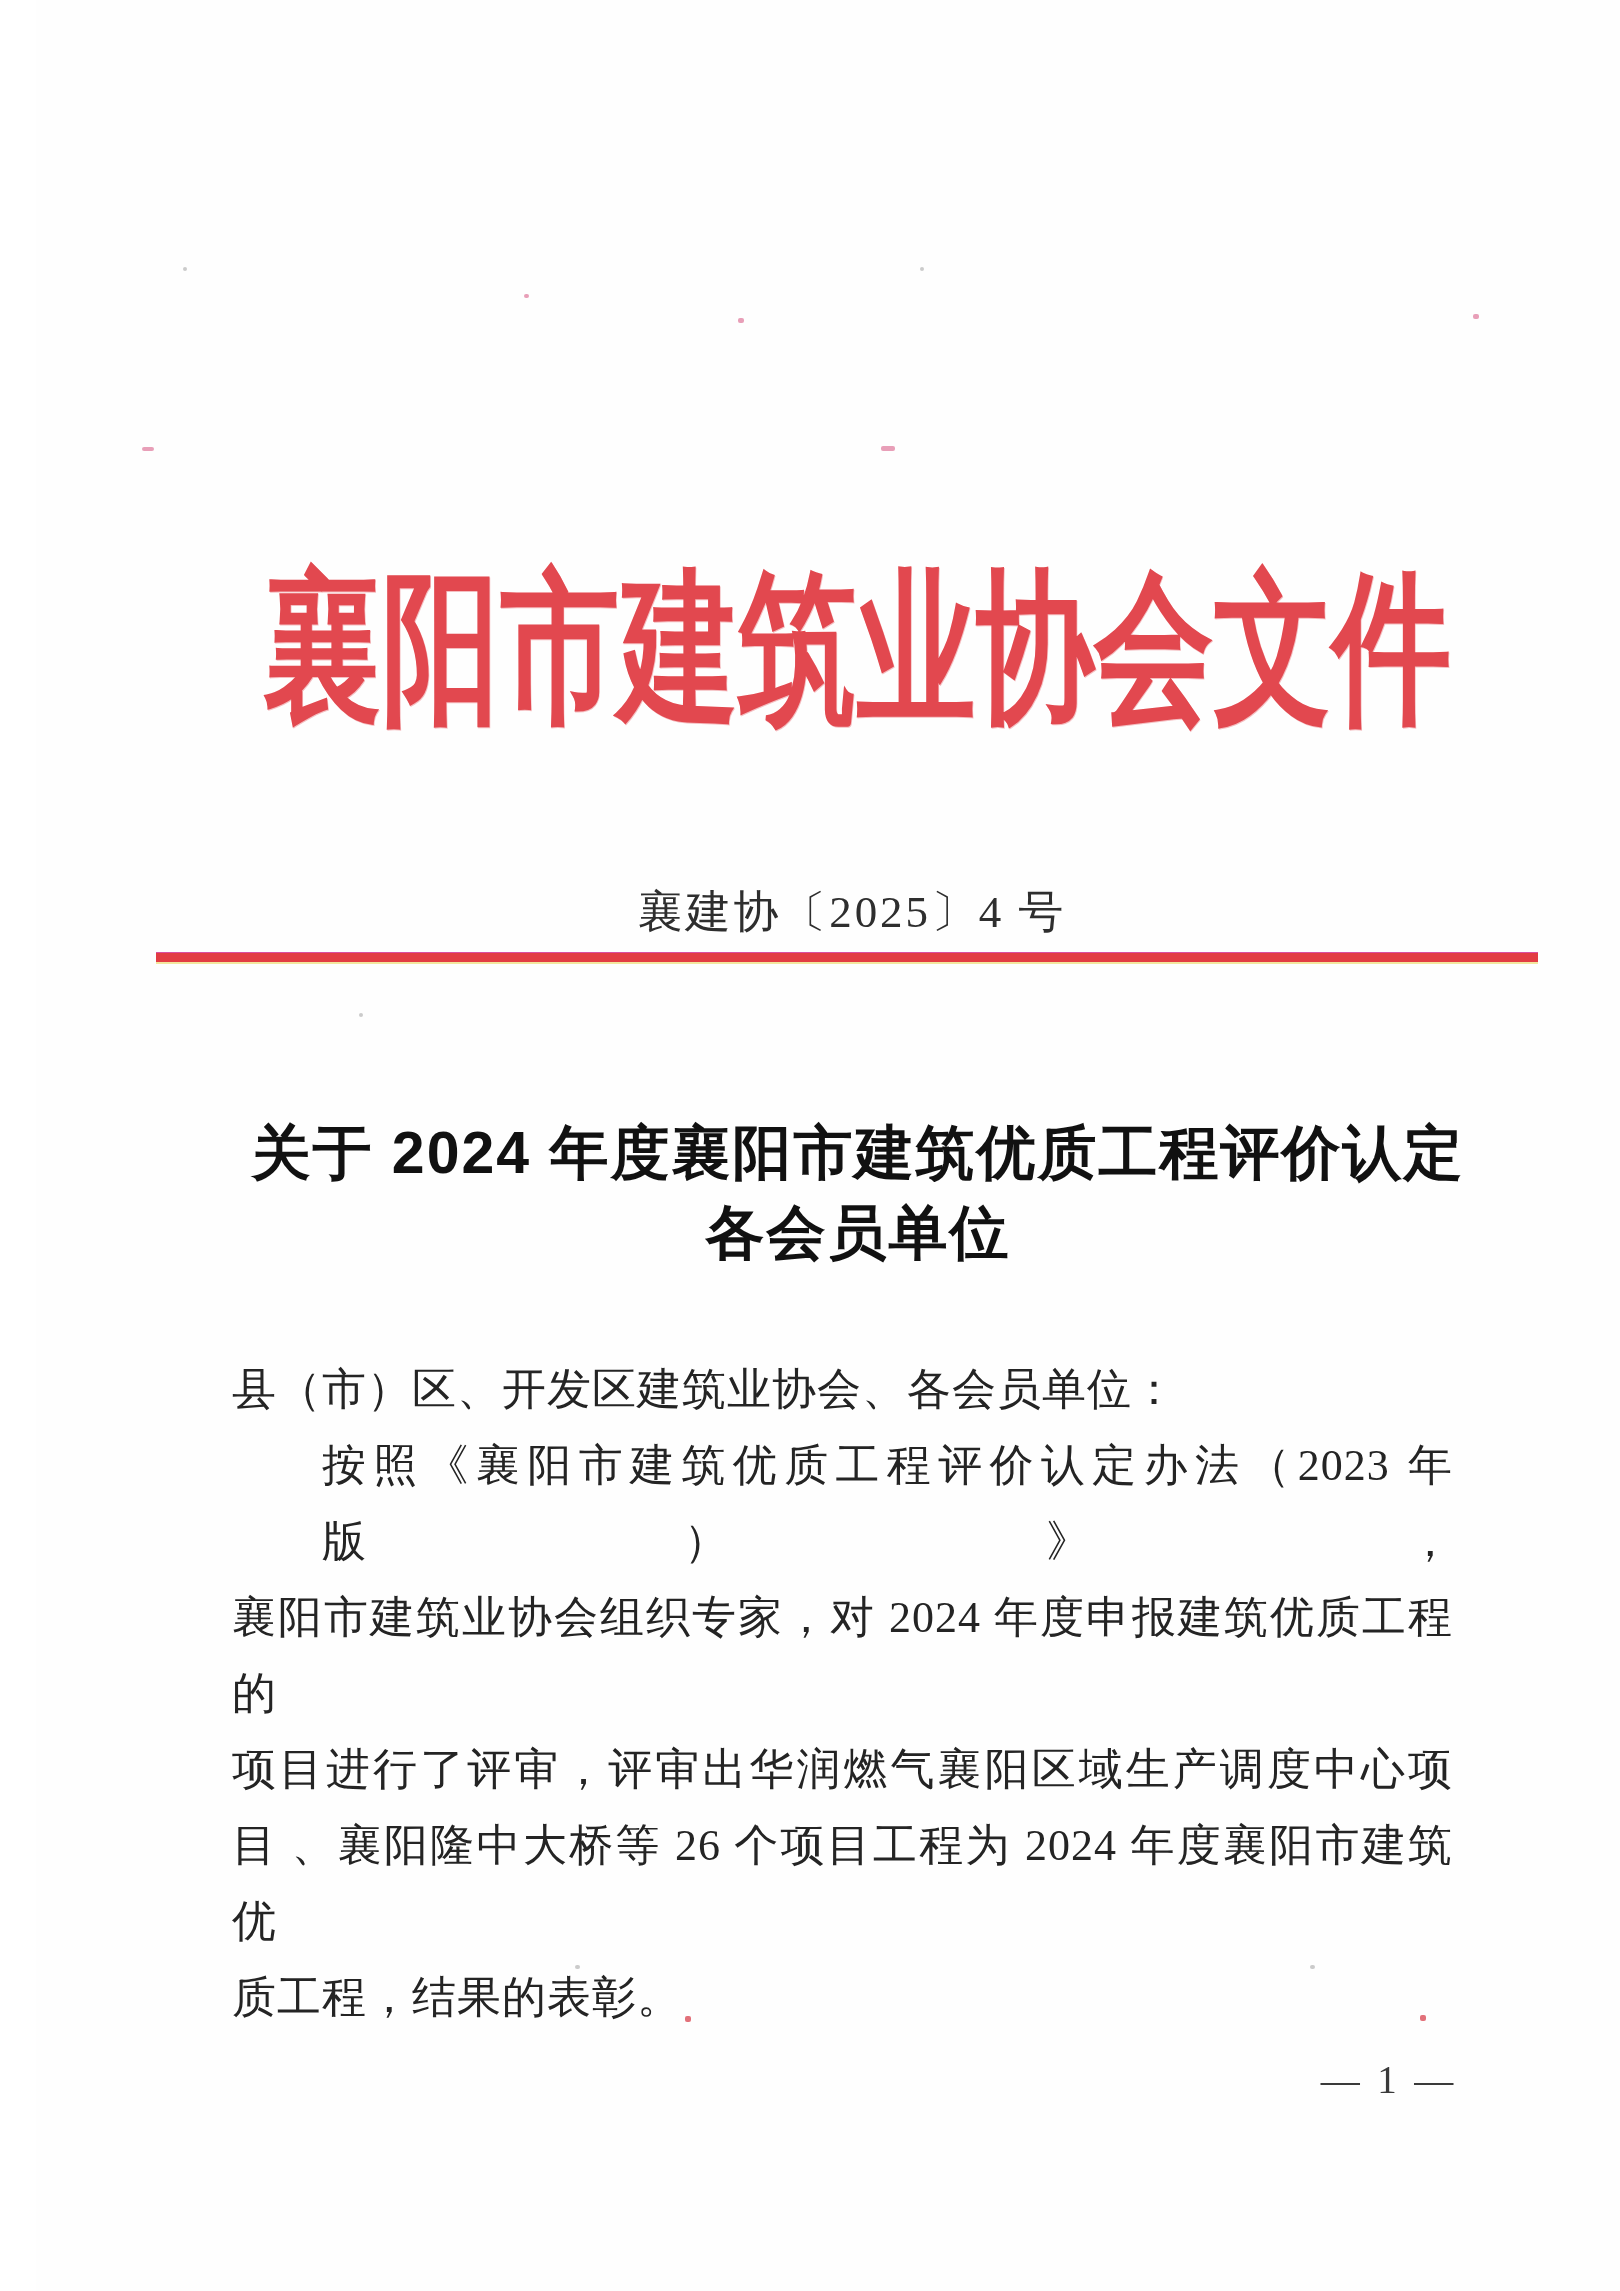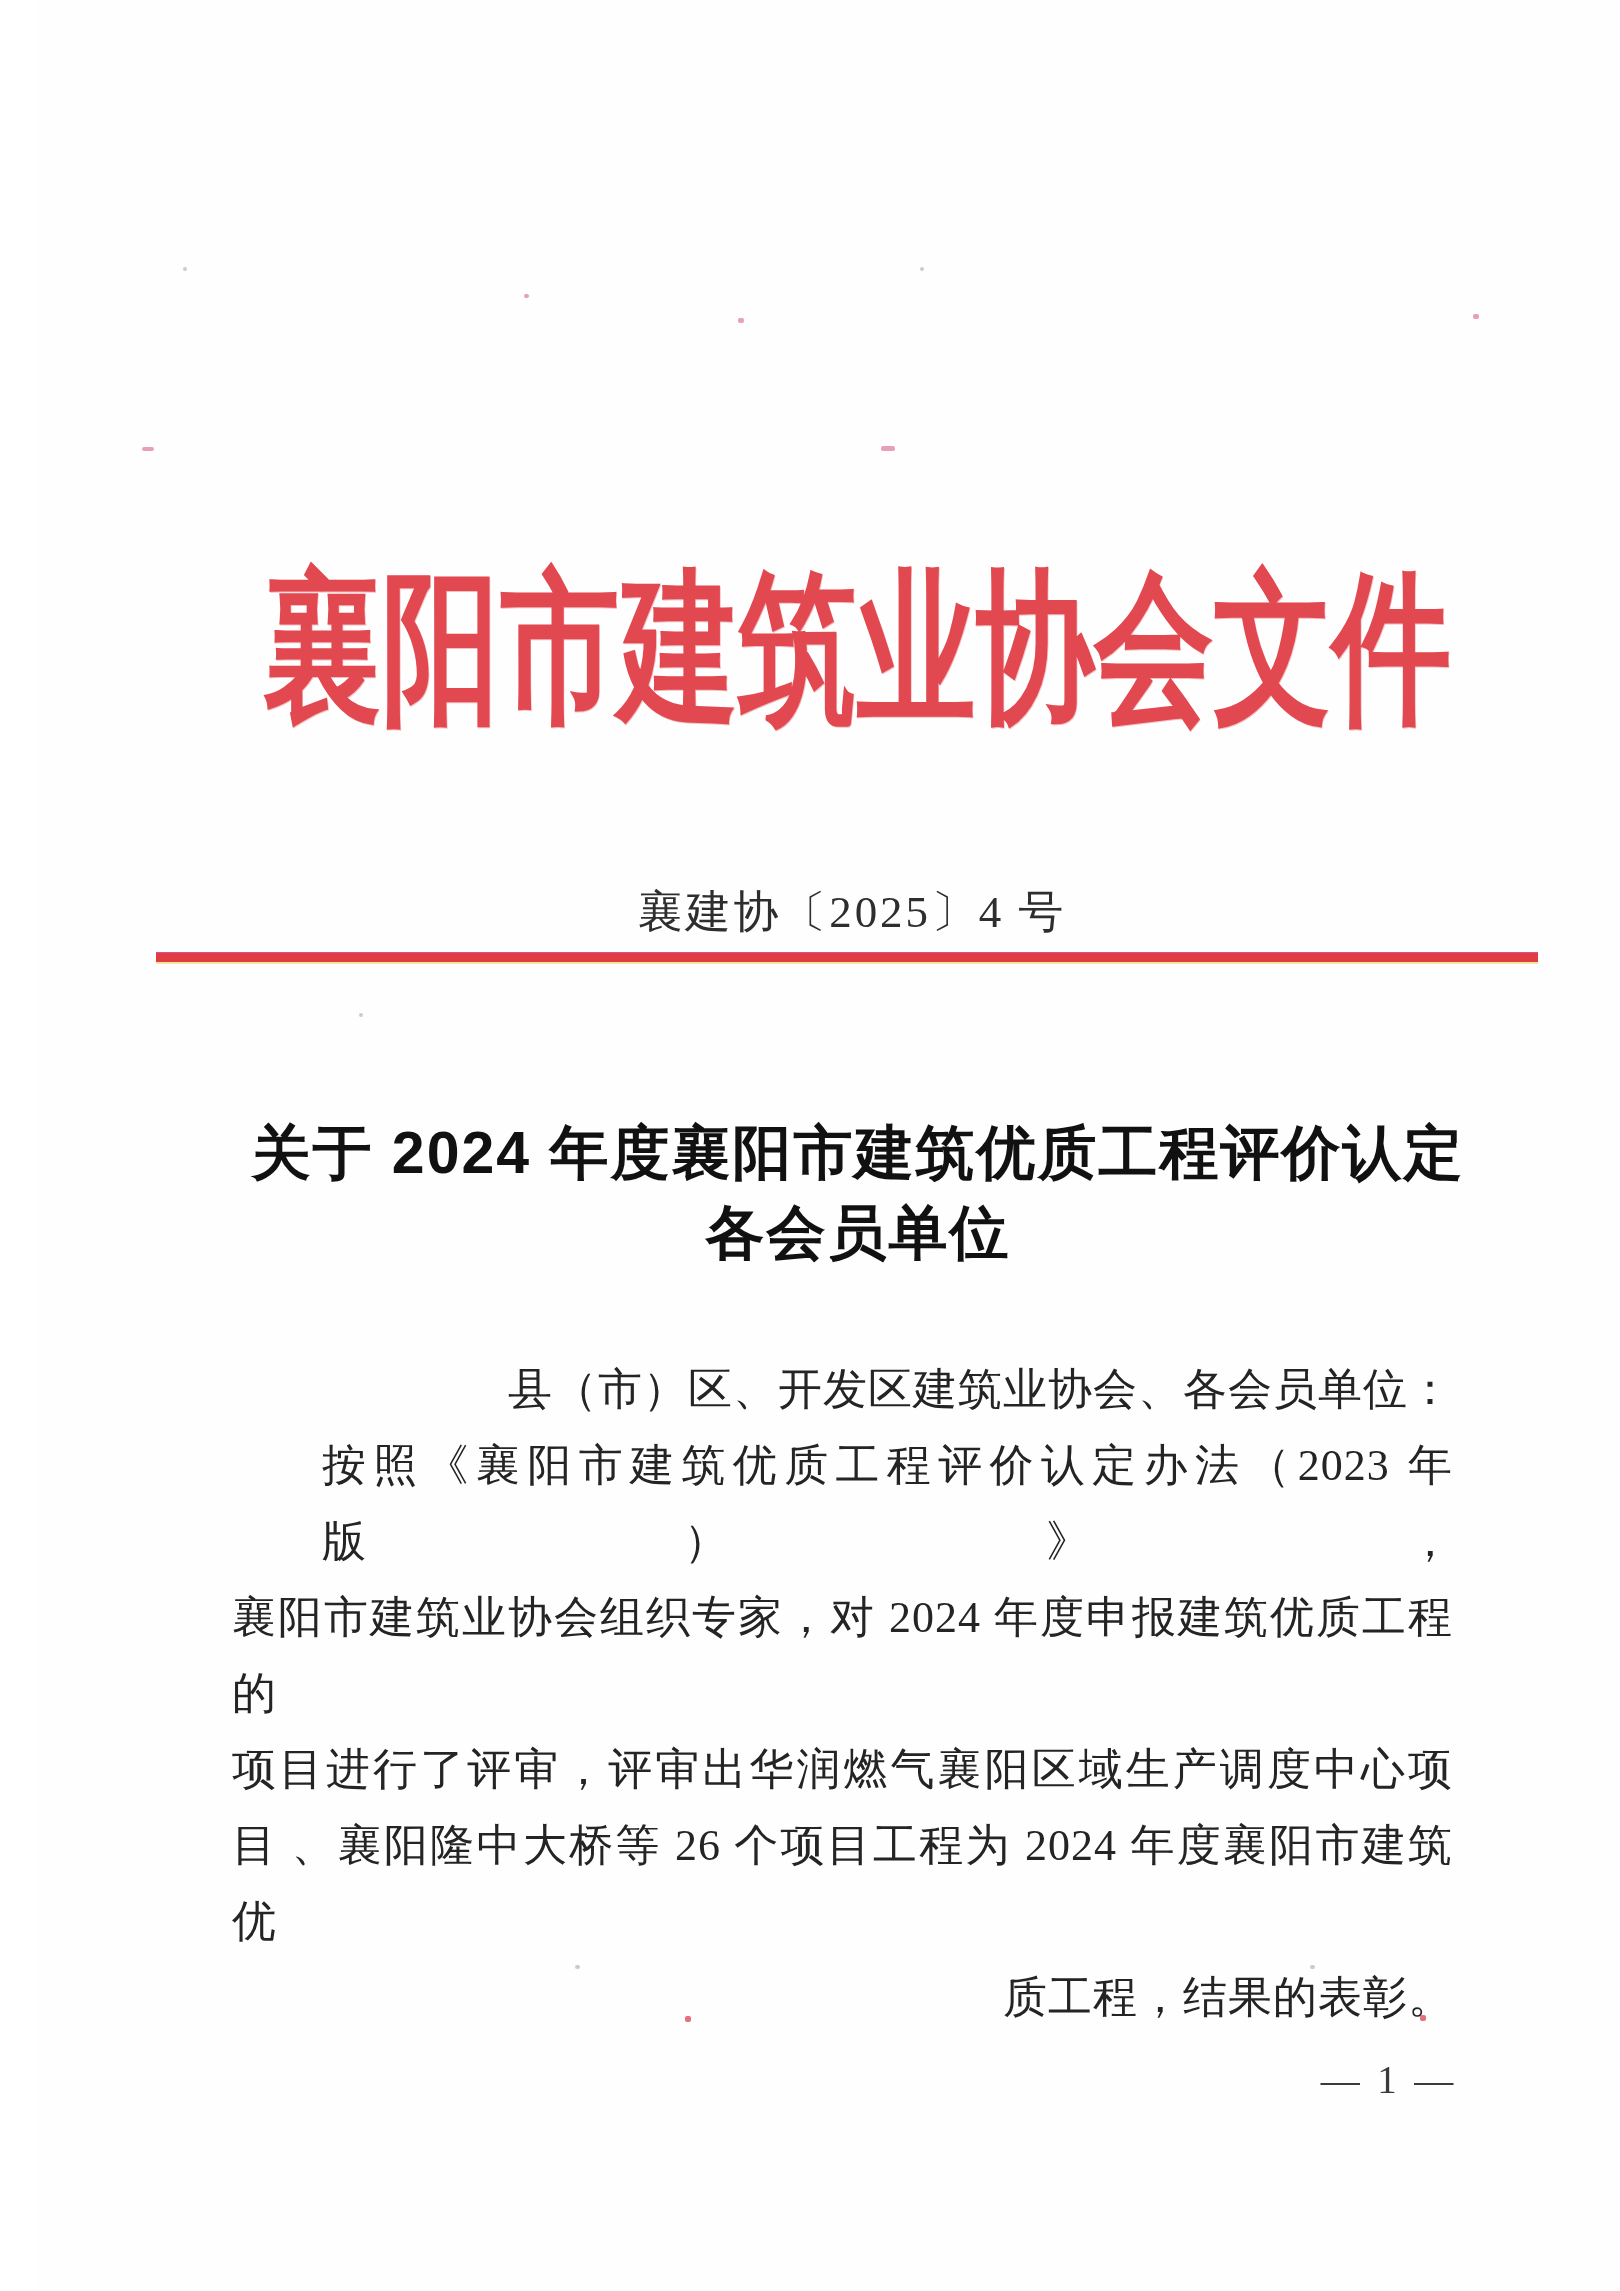--- a/index.html
+++ b/index.html
@@ -80,21 +80,21 @@
     top: 1352px;
     left: 196px;
     width: 1221px;
     font-size: 44px;
     line-height: 76px;
     color: #242424;
     letter-spacing: 1px;
   }
   .body-block .line {
     white-space: nowrap;
-    text-align: right;
+    text-align: left;
   }
   .body-block .line.fill {
     white-space: normal;
     text-align: justify;
     text-align-last: justify;
   }
   .body-block .line.indent {
     padding-left: 90px;
   }
   

